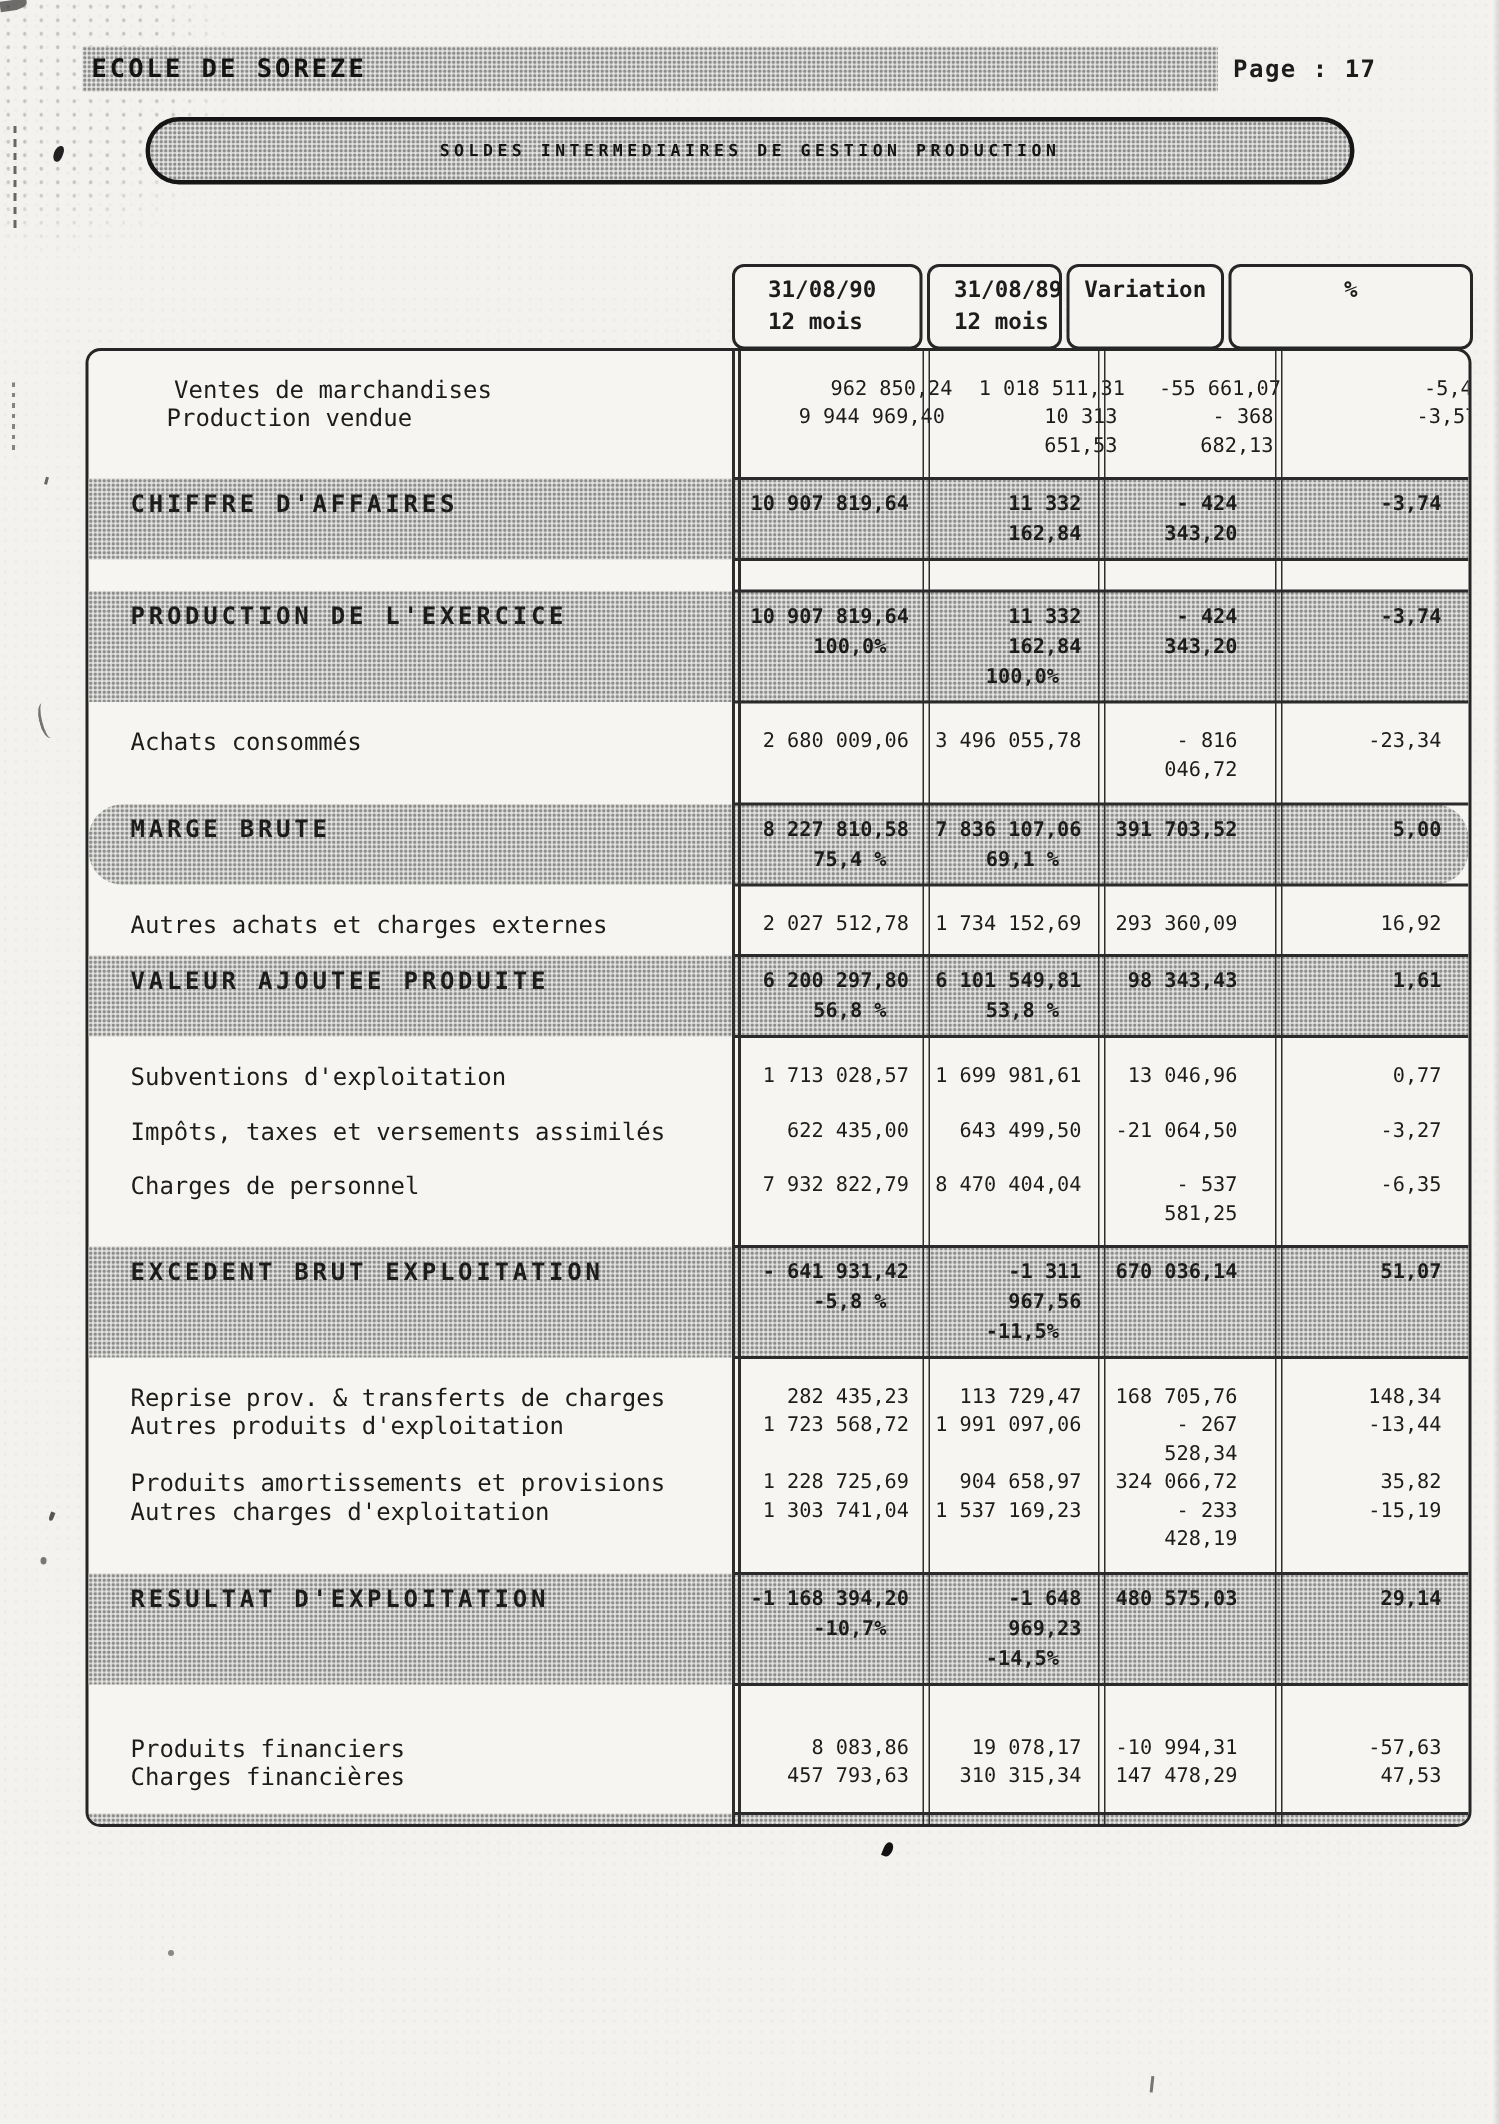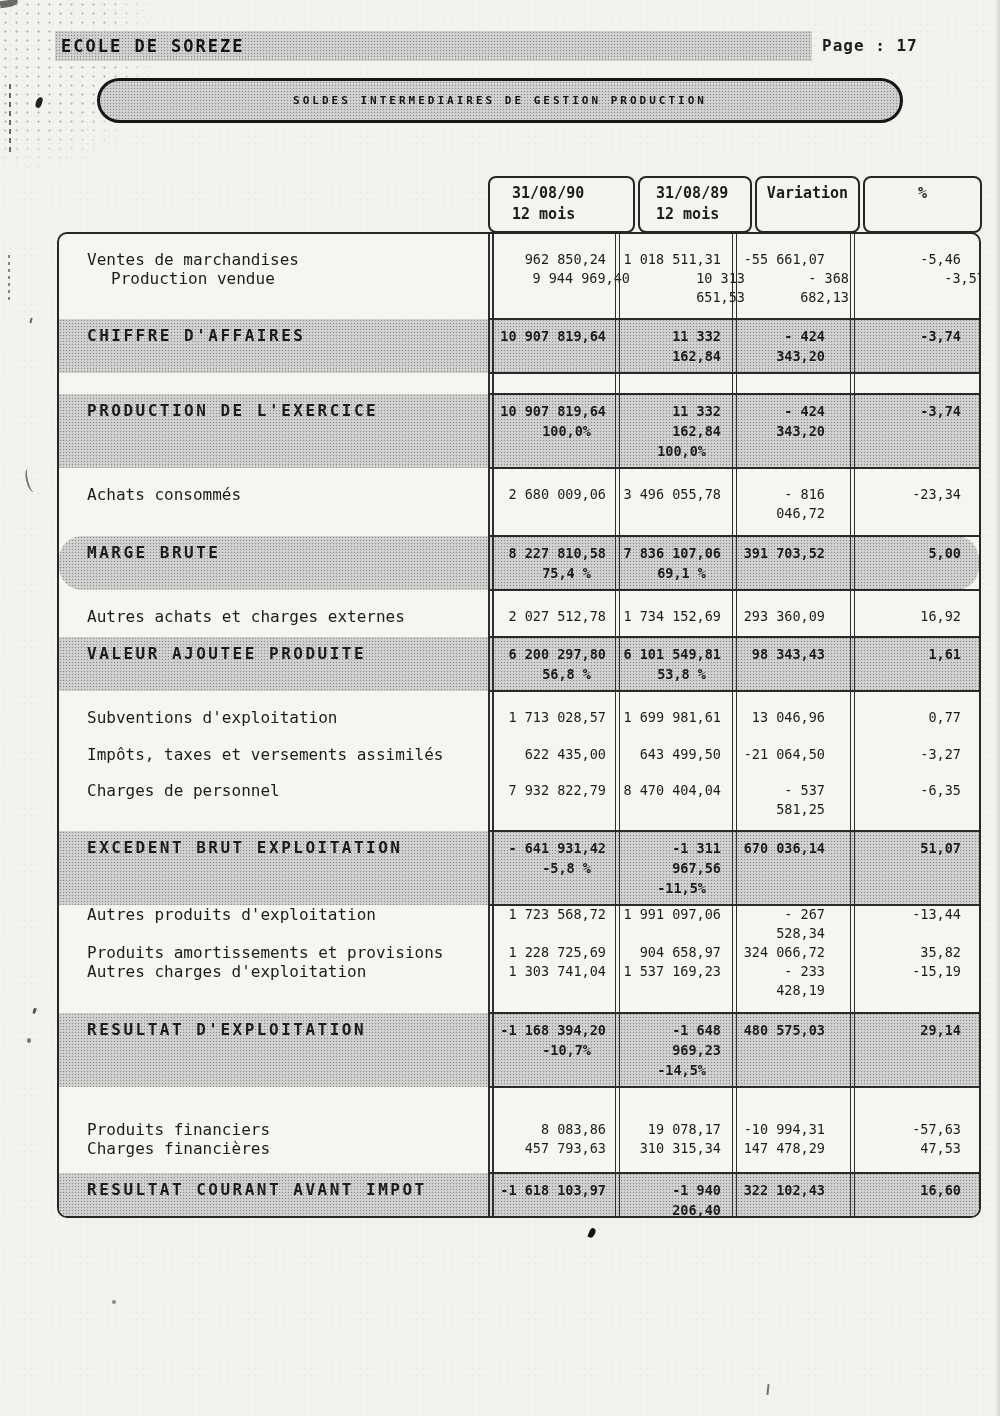--- a/index.html
+++ b/index.html
@@ -48,22 +48,22 @@
   
   .thead {
     position:absolute; left:488px; top:176px; width:494px; height:57px;
     display:flex; gap:3px;
   }
   .th {
     border:2px solid #262626; border-radius:8px; background:#f5f4f0;
     padding-top:5px; font-size:15px; line-height:21px; font-weight:bold;
   }
   .th .l1, .th .l2 { white-space:pre; }
-  .th0 { width:147px; padding-left:22px; }
-  .th1 { width:114px; padding-left:16px; }
+  .th0 { width:127px; padding-left:22px; }
+  .th1 { width:90px; padding-left:16px; }
   .th2 { width:105px; text-align:center; }
   .th3 { flex:1; text-align:center; }
 
   
   .tbl {
     position:absolute; left:57px; top:232px; width:924px; height:986px;
     border:2.5px solid #262626; border-radius:10px;
     background:#f6f5f1; overflow:hidden;
   }
   .rows { position:relative; width:100%; height:100%; padding-top:9px; }
@@ -179,21 +179,21 @@
 <div class="tbl">
   <div class="rows">
     <div class="vl" style="left:429px"></div>
     <div class="vl" style="left:433px"></div>
     <div class="vl" style="left:555.5px"></div>
     <div class="vl" style="left:559.5px"></div>
     <div class="vl" style="left:672.5px"></div>
     <div class="vl" style="left:676.5px"></div>
     <div class="vl" style="left:790.5px"></div>
     <div class="vl" style="left:794.5px"></div>
-  <div class="row plain" style="margin-top: 7px;">
+  <div class="row plain" style="margin-top: 7px; margin-left: 29px;">
         <div class="c lab">Ventes de marchandises</div>
         <div class="c num n0">
           <div class="v">962 850,24</div>
         </div>
         <div class="c num n1">
           <div class="v">1 018 511,31</div>
         </div>
         <div class="c num n2">
           <div class="v">-55 661,07</div>
         </div>
@@ -367,20 +367,35 @@
           <div class="v">-1 311 967,56</div>
           <div class="p">-11,5%</div>
         </div>
         <div class="c num n2">
           <div class="v">670 036,14</div>
         </div>
         <div class="c num n3">
           <div class="v">51,07</div>
         </div>
       </div>
+      <div class="row plain" style="margin-top: 17px;">
+        <div class="c lab">Reprise prov. &amp; transferts de charges</div>
+        <div class="c num n0">
+          <div class="v">282 435,23</div>
+        </div>
+        <div class="c num n1">
+          <div class="v">113 729,47</div>
+        </div>
+        <div class="c num n2">
+          <div class="v">168 705,76</div>
+        </div>
+        <div class="c num n3">
+          <div class="v">148,34</div>
+        </div>
+      </div>
       <div class="row plain" style="margin-top: 0px;">
         <div class="c lab">Autres produits d'exploitation</div>
         <div class="c num n0">
           <div class="v">1 723 568,72</div>
         </div>
         <div class="c num n1">
           <div class="v">1 991 097,06</div>
         </div>
         <div class="c num n2">
           <div class="v">- 267 528,34</div>

